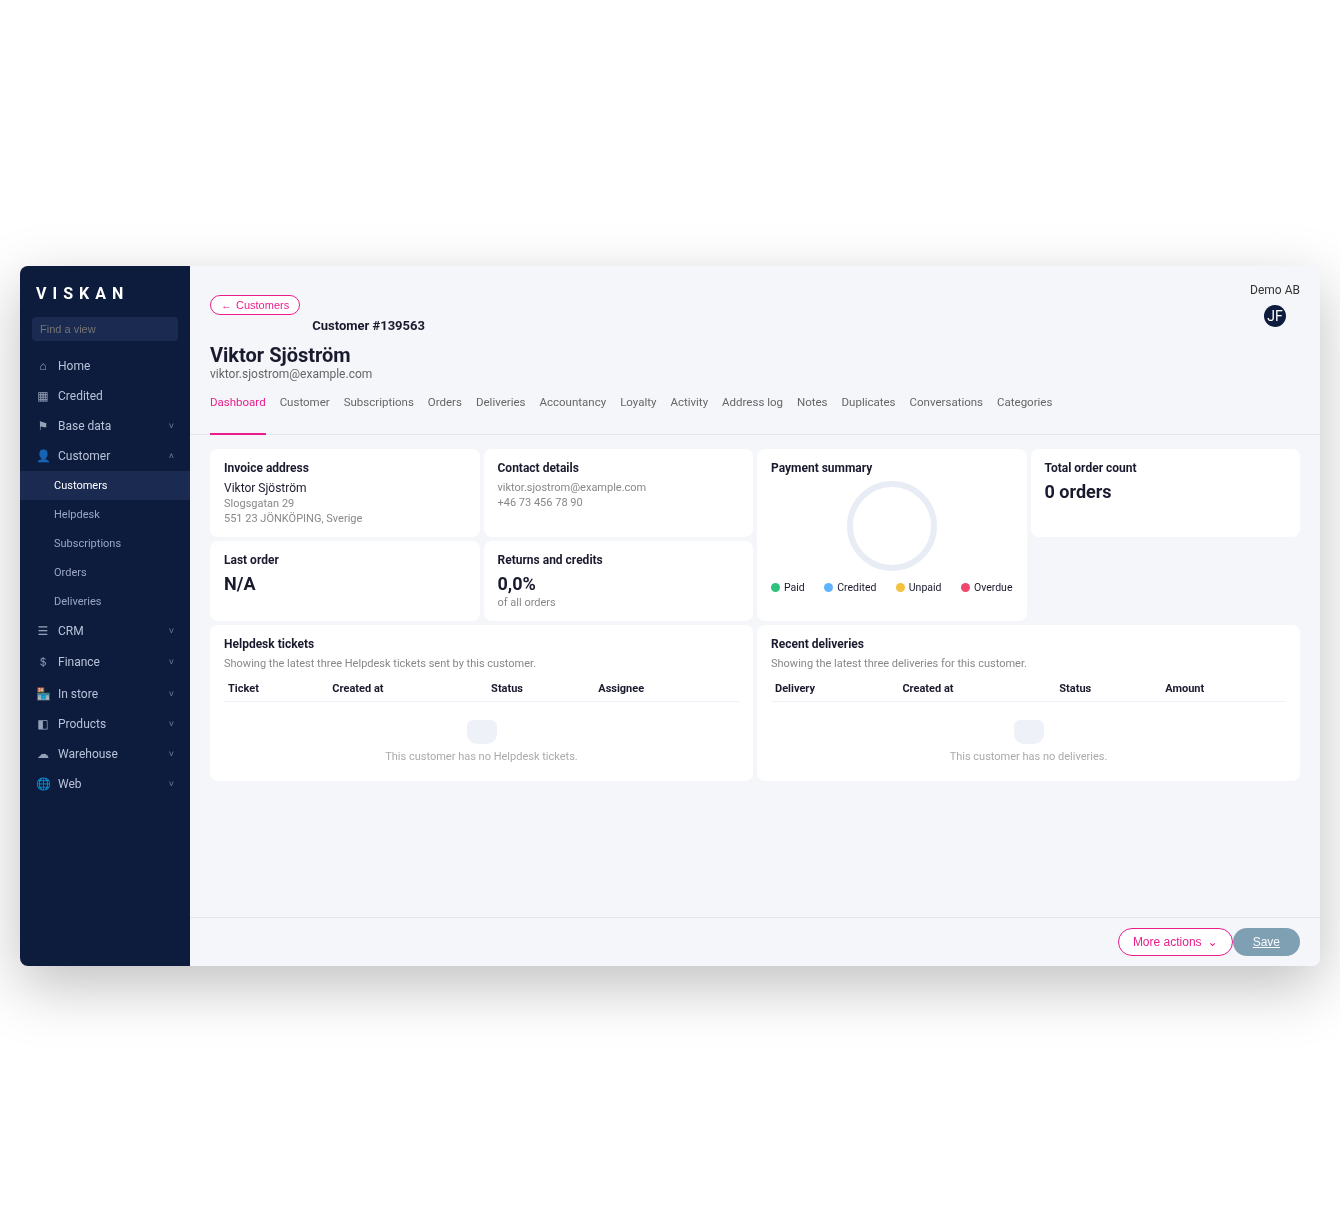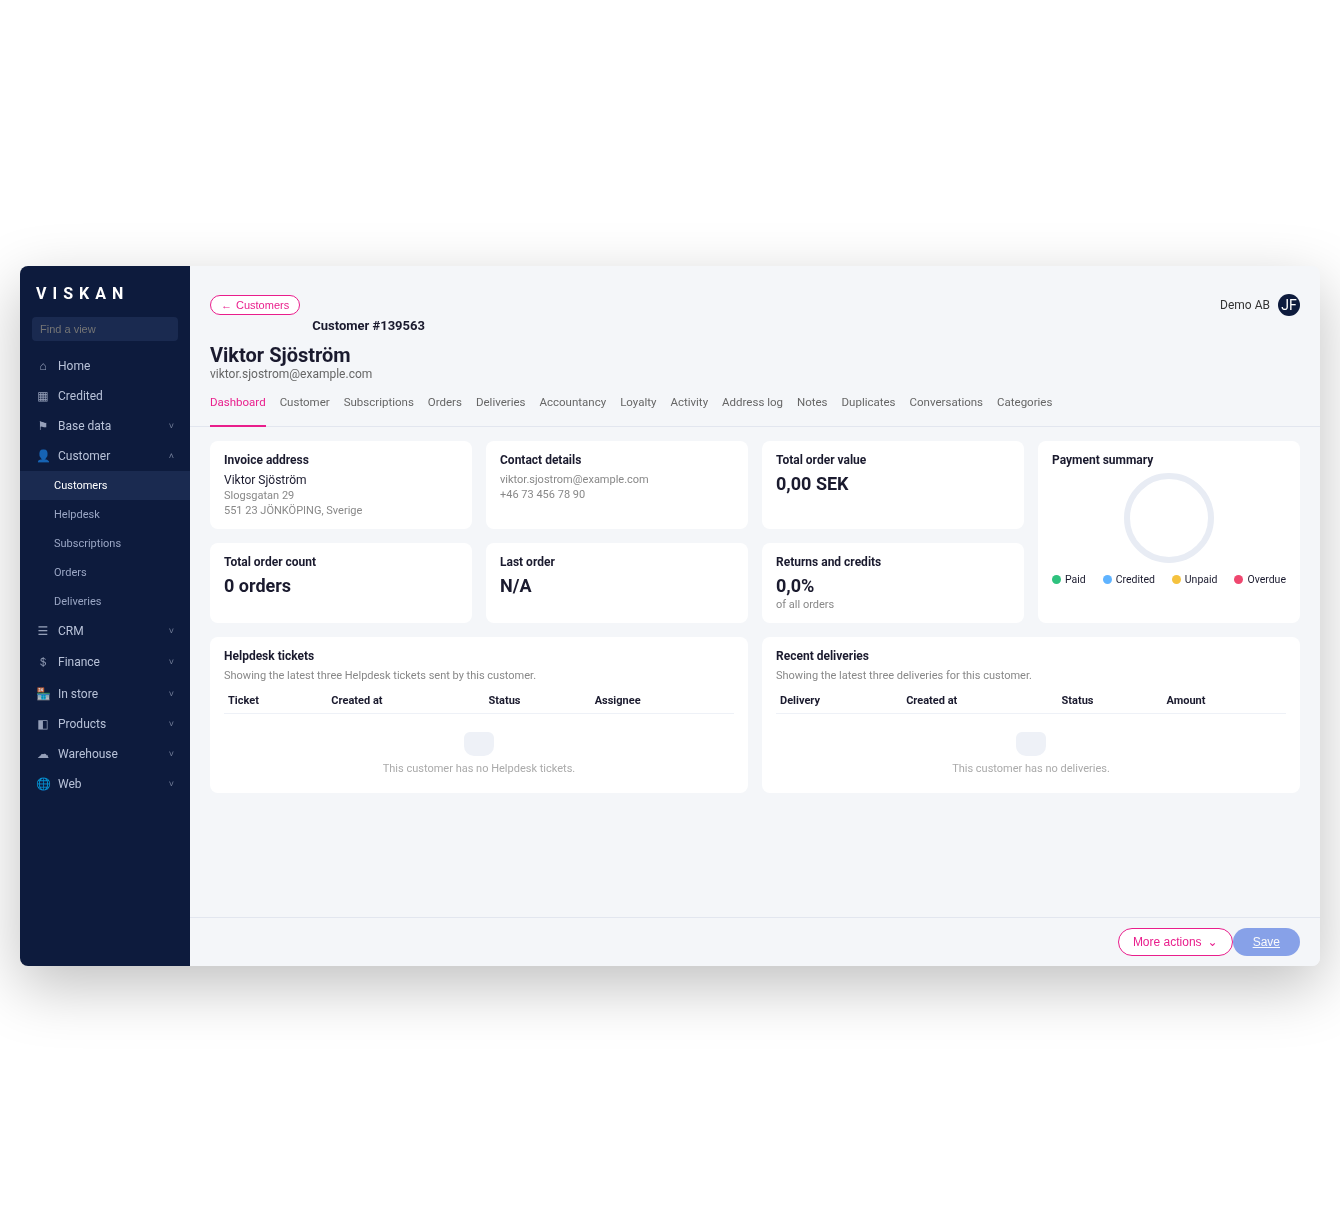--- a/index.html
+++ b/index.html
@@ -12,47 +12,47 @@
 .nav { flex: 1; overflow-y: auto; }
 .nav-item { display: flex; align-items: center; gap: 8px; padding: 8px 16px; cursor: pointer; color: #b8c2d8; }
 .nav-item.sub { padding-left: 34px; color: #9aa6c4; font-size: 11px; }
 .nav-item.active { background: #1a2a50; color: #fff; }
 .nav-item .ico { width: 14px; text-align: center; opacity: .8; font-size: 12px; }
 .nav-item .chev { margin-left: auto; font-size: 9px; opacity: .6; }
 .main { flex: 1; display: flex; flex-direction: column; }
 .topbar { display: flex; align-items: center; padding: 12px 20px 4px; gap: 12px; }
 .back { border: 1px solid #e91e8c; color: #e91e8c; border-radius: 14px; padding: 3px 10px; font-size: 11px; display: inline-flex; align-items: center; gap: 4px; background: #fff; cursor: pointer; }
 .crumb { font-weight: 700; font-size: 13px; margin-top: 40px; }
-.topright { margin-left: auto; display: flex; align-items: center; gap: 8px; font-size: 12px; color: #333; }
+.topright { margin-left: auto; display: flex; align-items: center; gap: 8px; font-size: 12px; color: #333; flex-direction: column; }
 .avatar { width: 22px; height: 22px; border-radius: 50%; background: #0d1b3d; color: #fff; display: flex; align-items: center; justify-content: center; font-size: 14px; }
 .head { padding: 6px 20px 2px; }
 .head h1 { font-size: 20px; font-weight: 700; }
 .head .email { font-size: 12px; color: #666; }
 .tabs { display: flex; gap: 14px; padding: 8px 20px 0; font-size: 11.5px; border-bottom: 1px solid #e2e6ef; flex-wrap: wrap; }
-.tab { padding: 4px 0 16px; color: #666; cursor: pointer; }
+.tab { padding: 4px 0 24px; color: #666; cursor: pointer; }
 .tab.active { color: #e91e8c; border-bottom: 2px solid #e91e8c; margin-bottom: -1px; }
 .content { flex: 1; padding: 14px 20px; overflow: auto; }
-.grid { display: grid; grid-template-columns: repeat(4, 1fr); gap: 14px; }
+.grid { display: grid; grid-template-columns: repeat(4, 1fr); gap: 4px; }
 .card { background: #fff; border-radius: 8px; padding: 12px 14px; font-size: 12px; }
 .card h3 { font-size: 12px; font-weight: 700; margin-bottom: 6px; }
 .card .big { font-size: 18px; font-weight: 700; margin-top: 2px; }
 .card .sub { font-size: 11px; color: #888; margin-top: 2px; }
 .wide2 { grid-column: span 2; }
 .tall2 { grid-row: span 2; }
 .chart-ring { width: 90px; height: 90px; border-radius: 50%; border: 6px solid #e8ecf4; margin: 6px auto 10px; }
 .legend { display: flex; flex-wrap: wrap; gap: 6px 12px; font-size: 10.5px; justify-content: space-between; }
 .legend span { display: inline-flex; align-items: center; gap: 4px; }
 .dot { width: 9px; height: 9px; border-radius: 50%; display: inline-block; }
 .tbl { width: 100%; border-collapse: collapse; margin-top: 6px; }
 .tbl th { text-align: left; font-size: 11px; font-weight: 700; padding: 6px 4px; border-bottom: 1px solid #eef1f7; }
 .empty { text-align: center; color: #aaa; font-size: 11px; padding: 18px 0 6px; }
 .empty .pict { width: 30px; height: 24px; background: #eef1f7; border-radius: 6px 6px 10px 10px; margin: 0 auto 6px; }
 .footer { display: flex; justify-content: flex-end; gap: 0; padding: 10px 20px; border-top: 1px solid #e2e6ef; background: #f4f6f9; }
 .btn-outline { border: 1px solid #e91e8c; color: #e91e8c; background: #fff; border-radius: 18px; padding: 6px 14px; font-size: 12px; cursor: pointer; display: inline-flex; align-items: center; gap: 6px; }
-.btn-fill { background: #1d4ed8; opacity: .5; color: #fff; border: none; border-radius: 18px; padding: 6px 20px; font-size: 12px; cursor: pointer; text-decoration: underline; }
+.btn-fill { background: #0c4a6e; opacity: .5; color: #fff; border: none; border-radius: 18px; padding: 6px 20px; font-size: 12px; cursor: pointer; text-decoration: underline; }
 </style>
 </head>
 <body>
 
 <div class="frame">
 <div class="screen">
 
   <aside class="sidebar">
     <div class="logo">VISKAN</div>
     <input class="search" placeholder="Find a view" style="">
@@ -157,24 +157,20 @@
           <div class="sub">Slogsgatan 29</div>
           <div class="sub">551 23 JÖNKÖPING, Sverige</div>
         </div>
 
         <div class="card">
           <h3>Contact details</h3>
           <div class="sub">viktor.sjostrom@example.com</div>
           <div class="sub">+46 73 456 78 90</div>
         </div>
 
-        <div class="card">
-          <h3>Total order value</h3>
-          <div class="big">0,00 SEK</div>
-        </div>
 
         <div class="card tall2">
           <h3>Payment summary</h3>
           <div class="chart-ring"></div>
           <div class="legend" id="legend">
                 <span><span class="dot" style="background:#2ec27e"></span>Paid</span>
                 <span><span class="dot" style="background:#5fb3ff"></span>Credited</span>
                 <span><span class="dot" style="background:#f5c23e"></span>Unpaid</span>
                 <span><span class="dot" style="background:#ef476f"></span>Overdue</span>
               </div>

